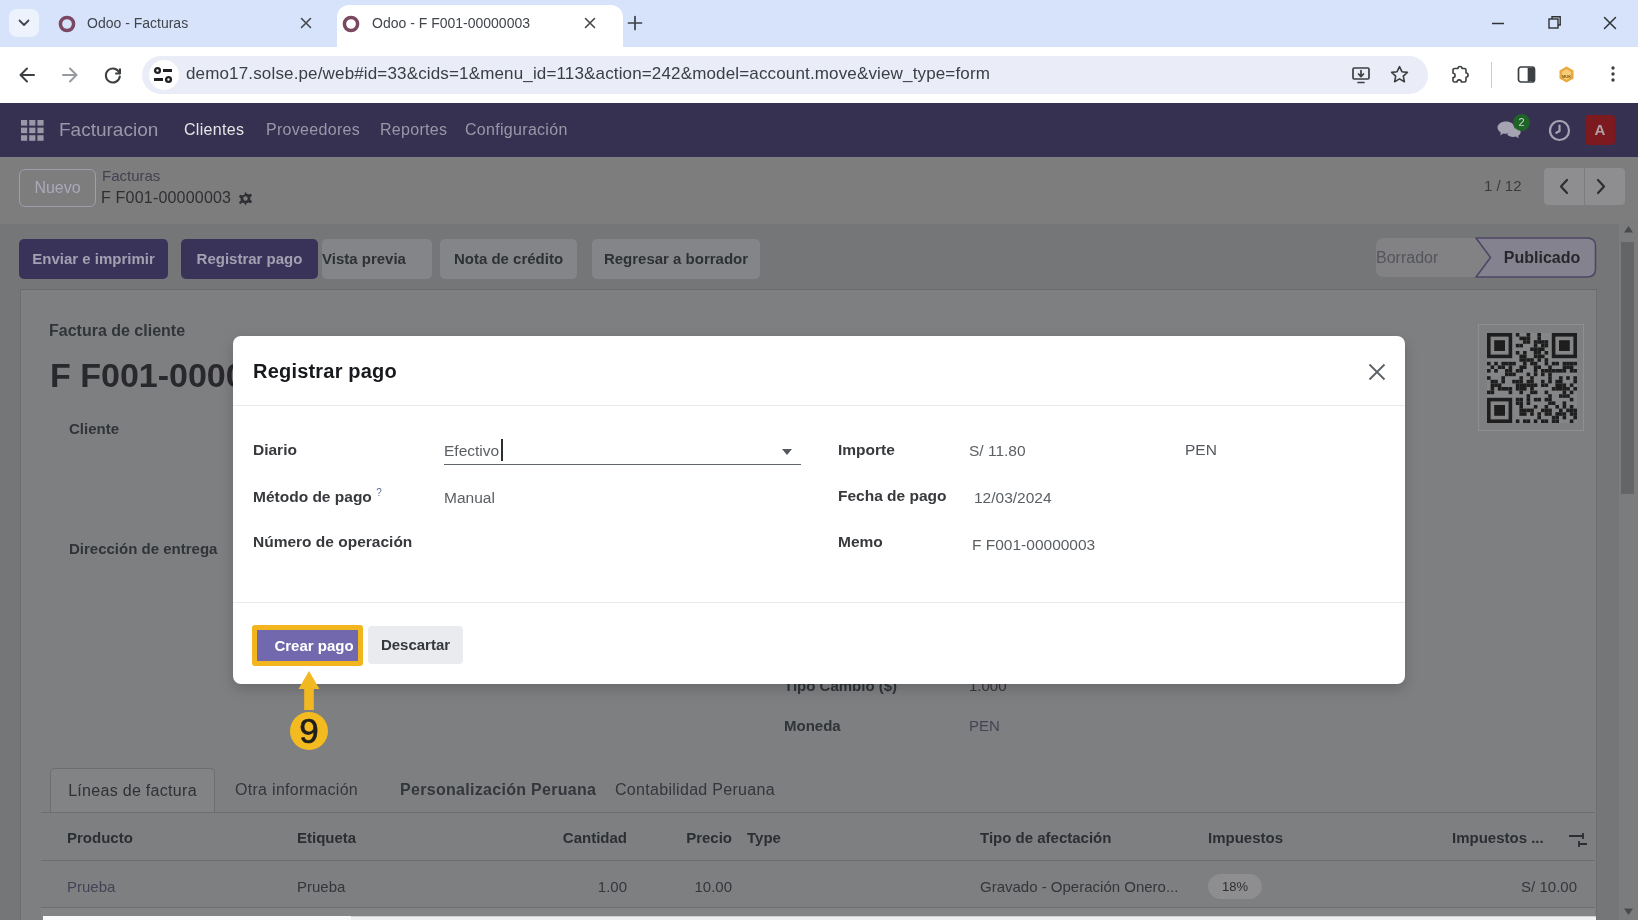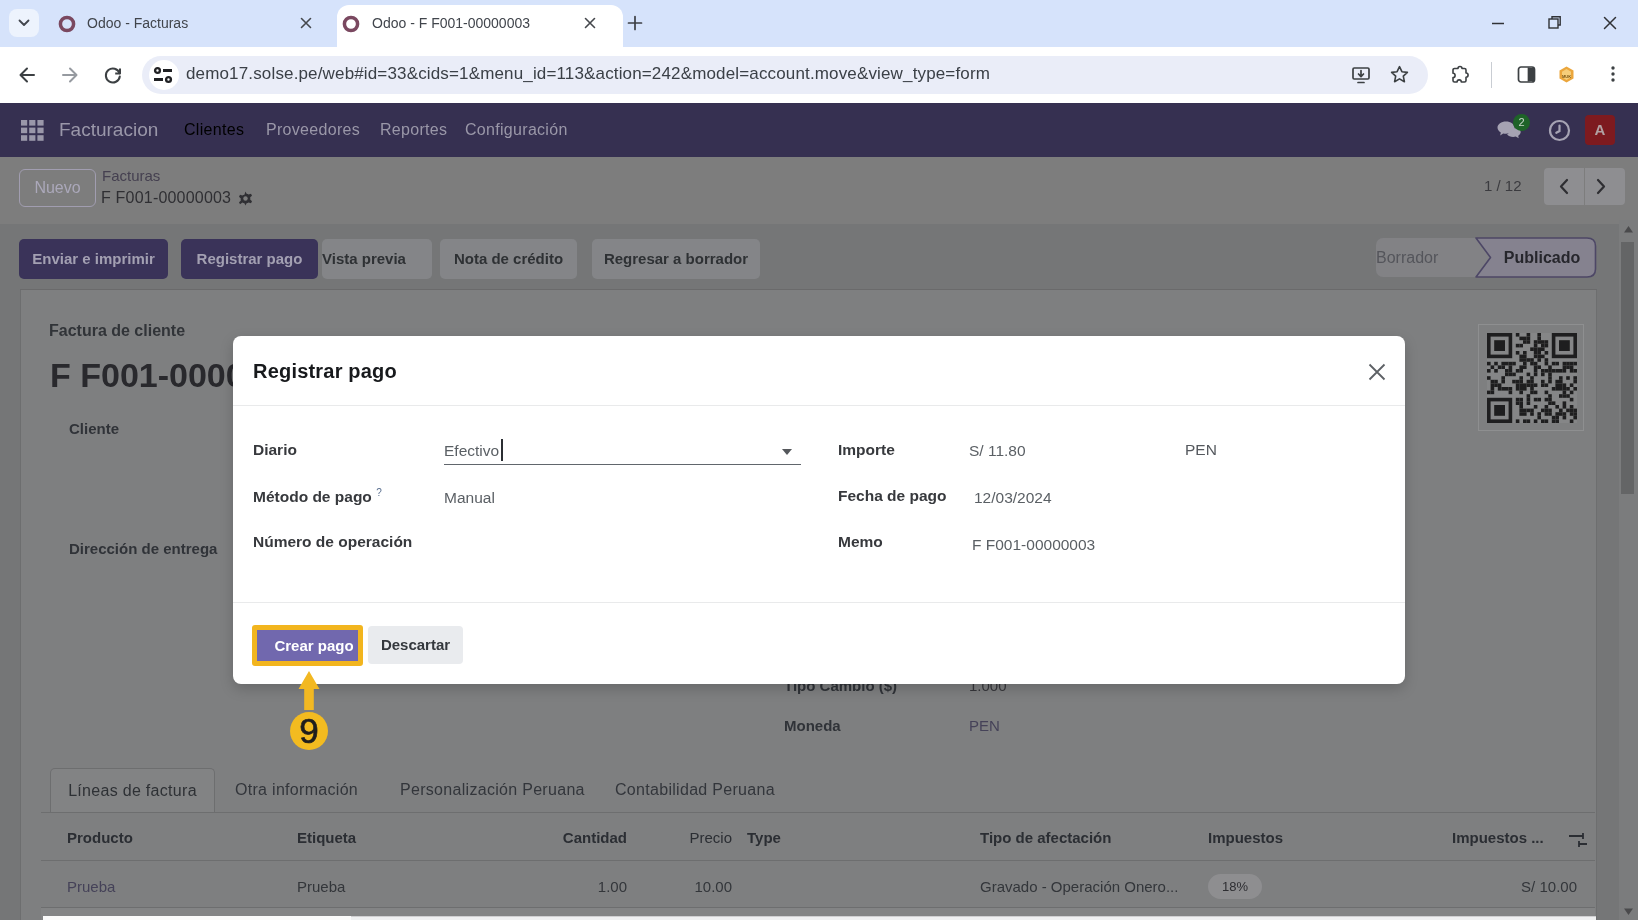--- a/index.html
+++ b/index.html
@@ -106,21 +106,21 @@
       <rect x="16.4" y="0" width="6.2" height="5.6"></rect>
     <rect x="0" y="7.6" width="6.2" height="5.6"></rect>
       <rect x="8.2" y="7.6" width="6.2" height="5.6"></rect>
       <rect x="16.4" y="7.6" width="6.2" height="5.6"></rect>
     <rect x="0" y="15.2" width="6.2" height="5.6"></rect>
       <rect x="8.2" y="15.2" width="6.2" height="5.6"></rect>
       <rect x="16.4" y="15.2" width="6.2" height="5.6"></rect>
   </g>
 </svg>
 <div class="abs" style="left:59px;top:119px;font-size:19px;color:#9a97a9;">Facturacion</div>
-<div class="abs" style="left:184px;top:121px;font-size:16px;letter-spacing:0.3px;color:#000000;">Clientes</div>
+<div class="abs" style="left:184px;top:121px;font-size:16px;letter-spacing:0.3px;color:#e5e5e5;">Clientes</div>
 <div class="abs" style="left:266px;top:121px;font-size:16px;letter-spacing:0.3px;color:#9a97a8;">Proveedores</div>
 <div class="abs" style="left:380px;top:121px;font-size:16px;letter-spacing:0.3px;color:#9a97a8;">Reportes</div>
 <div class="abs" style="left:465px;top:121px;font-size:16px;letter-spacing:0.3px;color:#9a97a8;">Configuración</div>
 
 <svg class="abs" style="left:1496px;top:120px" width="28" height="22" viewBox="0 0 28 22">
     <path d="M10 1.5 C5.3 1.5 1.5 4.2 1.5 7.6 c0 2 1.3 3.8 3.3 4.9 L4.2 15.5 7.2 13.4 c.9 .2 1.8 .3 2.8 .3 4.7 0 8.5 -2.7 8.5 -6.1 S14.7 1.5 10 1.5 Z" fill="#a6a3b3"></path>
     <path d="M19.5 7.2 c3 .5 5.2 2.4 5.2 4.7 0 1.5 -1 2.9 -2.5 3.8 l.5 2.5 -3 -1.6 c-.8 .2 -1.6 .3 -2.5 .3 -2.6 0 -4.9 -1 -6.1 -2.5 Z" fill="#a6a3b3"></path>
   </svg>
 <div class="abs" style="left:1513px;top:114px;width:17px;height:17px;border-radius:50%;background:#1e6328;color:#c9d6cb;font-size:11px;text-align:center;line-height:17px;">2</div>
 <svg class="abs" style="left:1548px;top:119px" width="23" height="23" viewBox="0 0 23 23">
@@ -388,28 +388,28 @@
     </svg>
   </div>
 
 <div class="abs" style="left:784px;top:677px;font-size:15px;font-weight:bold;color:#303338;">Tipo Cambio ($)</div>
 <div class="abs" style="left:969px;top:677px;font-size:15px;color:#37373b;">1.000</div>
 <div class="abs" style="left:784px;top:717px;font-size:15px;font-weight:bold;color:#303338;">Moneda</div>
 <div class="abs" style="left:969px;top:717px;font-size:15px;color:#454258;">PEN</div>
 
 <div class="abs" style="left:50px;top:768px;width:165px;height:45px;background:#828384;border:1px solid #6d6e6f;border-bottom:none;border-radius:5px 5px 0 0;color:#2e3135;font-size:16px;letter-spacing:0.3px;text-align:center;line-height:44px;">Líneas de factura</div>
 <div class="abs" style="left:235px;top:781px;font-size:16px;letter-spacing:0.3px;color:#33363b;">Otra información</div>
-<div class="abs" style="left:400px;top:781px;font-size:16px;letter-spacing:0.3px;color:#33363b;">Personalización Peruana</div>
+<div class="abs" style="left:400px;top:781px;font-size:16px;letter-spacing:0.3px;color:#33363b;font-weight:bold;">Personalización Peruana</div>
 <div class="abs" style="left:615px;top:781px;font-size:16px;letter-spacing:0.3px;color:#33363b;">Contabilidad Peruana</div>
 <div class="abs" style="left:41px;top:812px;width:1554px;height:1px;background:#6d6e6f;"></div>
 
 <div class="abs" style="left:67px;top:829px;font-size:15px;font-weight:bold;color:#2b2e33;">Producto</div>
 <div class="abs" style="left:297px;top:829px;font-size:15px;font-weight:bold;color:#2b2e33;">Etiqueta</div>
 <div class="abs" style="left:527px;top:829px;width:100px;text-align:right;font-size:15px;font-weight:bold;color:#2b2e33;">Cantidad</div>
-<div class="abs" style="left:642px;top:829px;width:90px;text-align:right;font-size:15px;font-weight:normal;color:#2b2e33;">Precio</div>
+<div class="abs" style="left:642px;top:829px;width:90px;text-align:right;font-size:15px;font-weight:bold;color:#2b2e33;">Precio</div>
 <div class="abs" style="left:747px;top:829px;font-size:15px;font-weight:bold;color:#2b2e33;">Type</div>
 <div class="abs" style="left:980px;top:829px;font-size:15px;font-weight:bold;color:#2b2e33;">Tipo de afectación</div>
 <div class="abs" style="left:1208px;top:829px;font-size:15px;font-weight:bold;color:#2b2e33;">Impuestos</div>
 <div class="abs" style="left:1452px;top:829px;font-size:15px;font-weight:bold;color:#2b2e33;">Impuestos ...</div>
 <svg class="abs" style="left:1568px;top:832px" width="20" height="16" viewBox="0 0 20 16">
     <path d="M1 4 H15 M11 12 H19" stroke="#2b2e33" stroke-width="1.8"></path>
     <path d="M15 1 V7 M11 9 V15" stroke="#2b2e33" stroke-width="1.8"></path>
   </svg>
 <div class="abs" style="left:41px;top:860px;width:1554px;height:1px;background:#6d6e6f;"></div>
 

